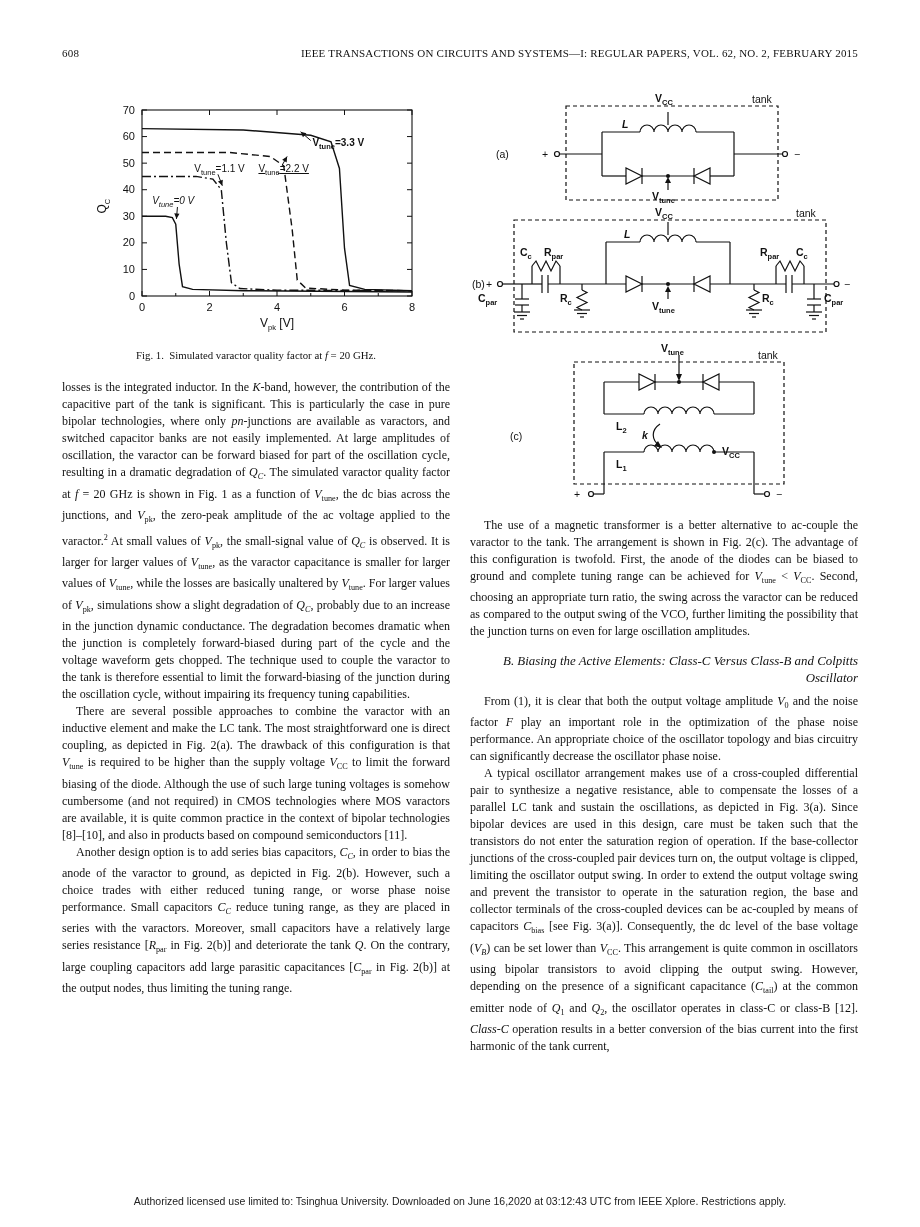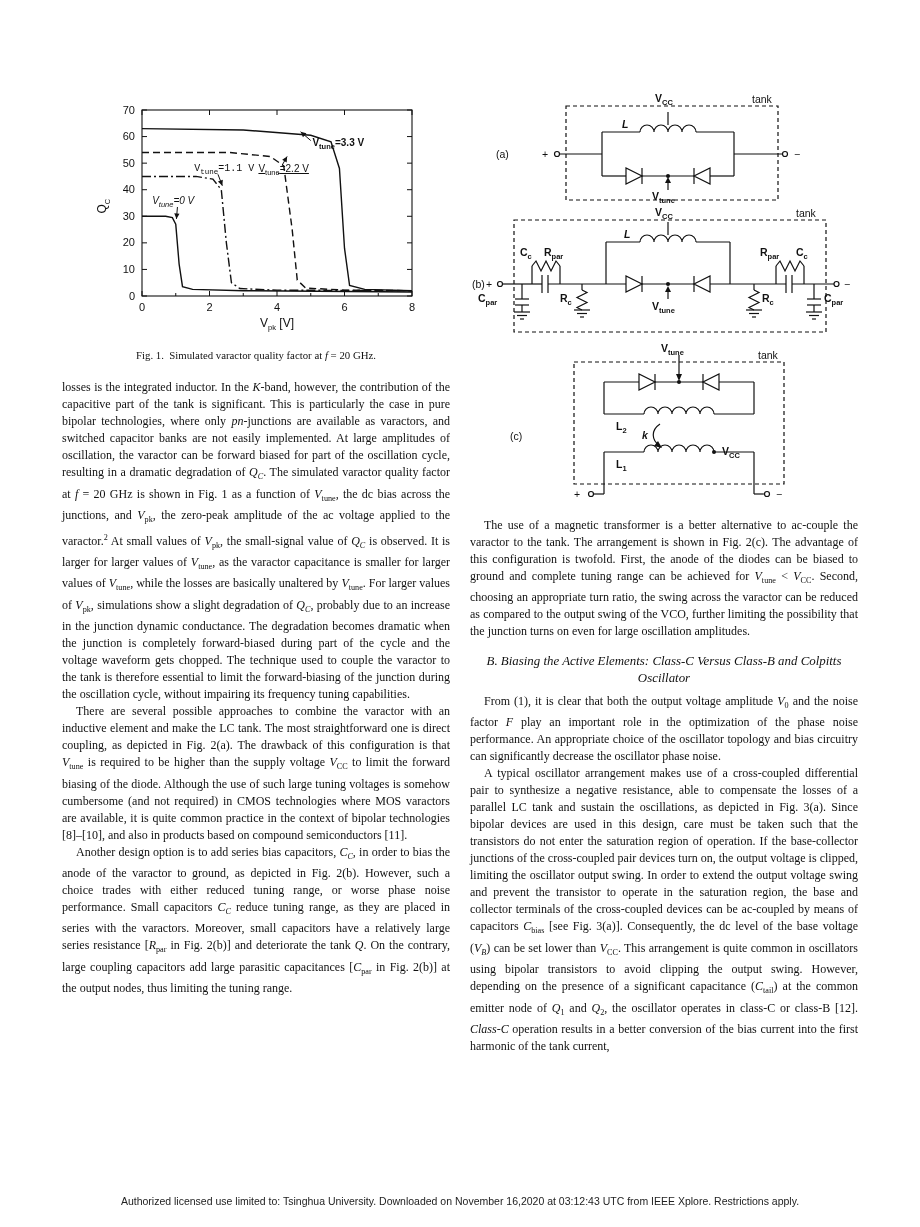--- a/index.html
+++ b/index.html
@@ -7,21 +7,21 @@
   .page{position:relative;width:920px;height:1227px;margin:0 auto;background:#fff;
         font-family:"Liberation Serif","DejaVu Serif",serif;color:#111;overflow:hidden}
   .header{position:absolute;top:47px;left:62px;right:62px;display:flex;
           justify-content:space-between;align-items:baseline;font-size:11px;letter-spacing:.2px}
   .columns{position:absolute;top:92px;left:62px;right:62px;display:flex;gap:20px}
   .col{width:388px}
   .body-text p{font-size:12px;line-height:17px;text-align:justify}
   .body-text p.indent{text-indent:14px}
   .fig-caption{font-size:10.8px;line-height:13.4px;margin-top:11px;text-align:center}
   .section-heading{font-size:12.9px;line-height:16.3px;font-weight:normal;font-style:italic;
-                   margin:13px 0 7px 0;text-align:center}
+                   margin:13px 0 7px 0;text-align:right}
   .footnote{font-size:10.6px;line-height:13.2px;margin-top:15px;padding-top:5px;position:relative;text-align:justify}
   .footnote::before{content:"";position:absolute;top:0;left:0;width:132px;border-top:1px solid #111}
   .footer{position:absolute;bottom:20px;left:0;right:0;text-align:center;
           font-family:"Liberation Sans","DejaVu Sans",sans-serif;font-size:10.5px;color:#222}
   
   .figure1{margin-top:6px}
   #fig1-plot{position:relative;width:330px;height:240px;margin-left:34px}
   #qc-chart text{font-family:"Liberation Sans","DejaVu Sans",sans-serif;fill:#111}
   .chart-ylabel{position:absolute;left:0px;top:100px;transform:rotate(-90deg);
                 font-family:"Liberation Sans",sans-serif;font-size:12px}
@@ -39,20 +39,24 @@
           color:#111;white-space:nowrap}
   .clabel sub{font-size:7.5px}
   sub{font-size:.68em}
   sup{font-size:.68em}
 </style>
 </head>
 <body>
 
 <div class="page">
 
+  <div class="header">
+    <span>608</span>
+    <span>IEEE TRANSACTIONS ON CIRCUITS AND SYSTEMS—I: REGULAR PAPERS, VOL. 62, NO. 2, FEBRUARY 2015</span>
+  </div>
 
   <div class="columns">
 
     <div class="col">
 
       <div class="figure1">
         <div id="fig1-plot">
           <svg id="qc-chart" width="330" height="236" viewBox="0 0 330 236">
               <rect x="46" y="12" width="270" height="186" fill="none" stroke="#111" stroke-width="1.1"></rect>
               <line x1="46" y1="198" x2="51" y2="198" stroke="#111"></line>
@@ -106,21 +110,21 @@
               <polygon points="80.425,120.94285714285714 78.2803670767765,115.33923781026273 83.48134061117281,115.77964282728823" fill="#111"></polygon>
               <line x1="121.9375" y1="76.30285714285715" x2="126.325" y2="87.72857142857143" stroke="#111" stroke-width="1"></line>
               <polygon points="126.325,87.72857142857143 121.951904972535,83.620525678977 126.824583320371,81.74940622714013" fill="#111"></polygon>
               <line x1="186.0625" y1="67.26857142857142" x2="191.125" y2="58.5" stroke="#111" stroke-width="1"></line>
               <polygon points="191.125,58.5 190.68382488193927,64.48375839378598 186.16352217829856,61.873979523465565" fill="#111"></polygon>
               <line x1="214.75" y1="42.55714285714285" x2="204.625" y2="33.78857142857143" stroke="#111" stroke-width="1"></line>
               <polygon points="204.625,33.78857142857143 210.41754920696232,35.35266020000364 207.00051350503705,39.29828426930882" fill="#111"></polygon>
             </svg>
           <div class="chart-ylabel">Q<sub>C</sub></div>
           <div class="chart-xlabel">V<sub>pk</sub> [V]</div>
-        <div class="chart-annot" style="left: 56.125px; top: 96.6714px; font-style: italic;">V<sub>tune</sub>=0 V</div><div class="chart-annot" style="left: 98.3125px; top: 64.7857px; font-family: Liberation Mono, monospace;">V<sub>tune</sub>=1.1 V</div><div class="chart-annot" style="left: 162.438px; top: 64.7857px; text-decoration: underline;">V<sub>tune</sub>=2.2 V</div><div class="chart-annot" style="left: 216.438px; top: 39.0114px; font-weight: bold;">V<sub>tune</sub>=3.3 V</div></div>
+        <div class="chart-annot" style="left: 56.125px; top: 96.6714px; font-style: italic;">V<sub>tune</sub>=0 V</div><div class="chart-annot" style="left: 98.3125px; top: 64.7857px;">V<sub>tune</sub>=1.1 V</div><div class="chart-annot" style="left: 162.438px; top: 64.7857px; text-decoration: underline;">V<sub>tune</sub>=2.2 V</div><div class="chart-annot" style="left: 216.438px; top: 39.0114px; font-weight: bold;">V<sub>tune</sub>=3.3 V</div></div>
         <div class="fig-caption">Fig. 1.&nbsp;&nbsp;Simulated varactor quality factor at <i>f</i> = 20 GHz.</div>
       </div>
 
       <div class="body-text" style="margin-top:17px">
         <p>losses is the integrated inductor. In the <i>K</i>-band, however, the contribution of the capacitive part of the tank is significant. This is particularly the case in pure bipolar technologies, where only <i>pn</i>-junctions are available as varactors, and switched capacitor banks are not easily implemented. At large amplitudes of oscillation, the varactor can be forward biased for part of the oscillation cycle, resulting in a dramatic degradation of <i>Q<sub>C</sub></i>. The simulated varactor quality factor at <i>f</i> = 20 GHz is shown in Fig. 1 as a function of <i>V</i><sub>tune</sub>, the dc bias across the junctions, and <i>V</i><sub>pk</sub>, the zero-peak amplitude of the ac voltage applied to the varactor.<sup>2</sup> At small values of <i>V</i><sub>pk</sub>, the small-signal value of <i>Q<sub>C</sub></i> is observed. It is larger for larger values of <i>V</i><sub>tune</sub>, as the varactor capacitance is smaller for larger values of <i>V</i><sub>tune</sub>, while the losses are basically unaltered by <i>V</i><sub>tune</sub>. For larger values of <i>V</i><sub>pk</sub>, simulations show a slight degradation of <i>Q<sub>C</sub></i>, probably due to an increase in the junction dynamic conductance. The degradation becomes dramatic when the junction is completely forward-biased during part of the cycle and the voltage waveform gets chopped. The technique used to couple the varactor to the tank is therefore essential to limit the forward-biasing of the junction during the oscillation cycle, without impairing its frequency tuning capabilities.</p>
         <p class="indent">There are several possible approaches to combine the varactor with an inductive element and make the LC tank. The most straightforward one is direct coupling, as depicted in Fig. 2(a). The drawback of this configuration is that <i>V</i><sub>tune</sub> is required to be higher than the supply voltage <i>V</i><sub>CC</sub> to limit the forward biasing of the diode. Although the use of such large tuning voltages is somehow cumbersome (and not required) in CMOS technologies where MOS varactors are available, it is quite common practice in the context of bipolar technologies [8]–[10], and also in products based on compound semiconductors [11].</p>
         <p class="indent">Another design option is to add series bias capacitors, <i>C<sub>C</sub></i>, in order to bias the anode of the varactor to ground, as depicted in Fig. 2(b). However, such a choice trades with either reduced tuning range, or worse phase noise performance. Small capacitors <i>C<sub>C</sub></i> reduce tuning range, as they are placed in series with the varactors. Moreover, small capacitors have a relatively large series resistance [<i>R</i><sub>par</sub> in Fig. 2(b)] and deteriorate the tank <i>Q</i>. On the contrary, large coupling capacitors add large parasitic capacitances [<i>C</i><sub>par</sub> in Fig. 2(b)] at the output nodes, thus limiting the tuning range.</p>
       </div>
 
     </div>
@@ -305,14 +309,14 @@
 
       <div class="body-text" style="margin-top:7px">
         <p class="indent">The use of a magnetic transformer is a better alternative to ac-couple the varactor to the tank. The arrangement is shown in Fig. 2(c). The advantage of this configuration is twofold. First, the anode of the diodes can be biased to ground and complete tuning range can be achieved for <i>V</i><sub>tune</sub> &lt; <i>V</i><sub>CC</sub>. Second, choosing an appropriate turn ratio, the swing across the varactor can be reduced as compared to the output swing of the VCO, further limiting the possibility that the junction turns on even for large oscillation amplitudes.</p>
         <h4 class="section-heading"><i>B. Biasing the Active Elements: Class-C Versus Class-B and Colpitts Oscillator</i></h4>
         <p class="indent">From (1), it is clear that both the output voltage amplitude <i>V</i><sub>0</sub> and the noise factor <i>F</i> play an important role in the optimization of the phase noise performance. An appropriate choice of the oscillator topology and bias circuitry can significantly decrease the oscillator phase noise.</p>
         <p class="indent">A typical oscillator arrangement makes use of a cross-coupled differential pair to synthesize a negative resistance, able to compensate the losses of a parallel LC tank and sustain the oscillations, as depicted in Fig. 3(a). Since bipolar devices are used in this design, care must be taken such that the transistors do not enter the saturation region of operation. If the base-collector junctions of the cross-coupled pair devices turn on, the output voltage is clipped, limiting the oscillator output swing. In order to extend the output voltage swing and prevent the transistor to operate in the saturation region, the base and collector terminals of the cross-coupled devices can be ac-coupled by means of capacitors <i>C</i><sub>bias</sub> [see Fig. 3(a)]. Consequently, the dc level of the base voltage (<i>V<sub>B</sub></i>) can be set lower than <i>V</i><sub>CC</sub>. This arrangement is quite common in oscillators using bipolar transistors to avoid clipping the output swing. However, depending on the presence of a significant capacitance (<i>C</i><sub>tail</sub>) at the common emitter node of <i>Q</i><sub>1</sub> and <i>Q</i><sub>2</sub>, the oscillator operates in class-C or class-B [12]. <i>Class-C</i> operation results in a better conversion of the bias current into the first harmonic of the tank current,</p>
       </div>
     </div>
   </div>
 
-  <div class="footer">Authorized licensed use limited to: Tsinghua University. Downloaded on November 16,2020 at 03:12:43 UTC from IEEE Xplore.  Restrictions apply.</div>
+  <div class="footer">Authorized licensed use limited to: Tsinghua University. Downloaded on June 16,2020 at 03:12:43 UTC from IEEE Xplore.  Restrictions apply.</div>
 </div>
 
 </body></html>

